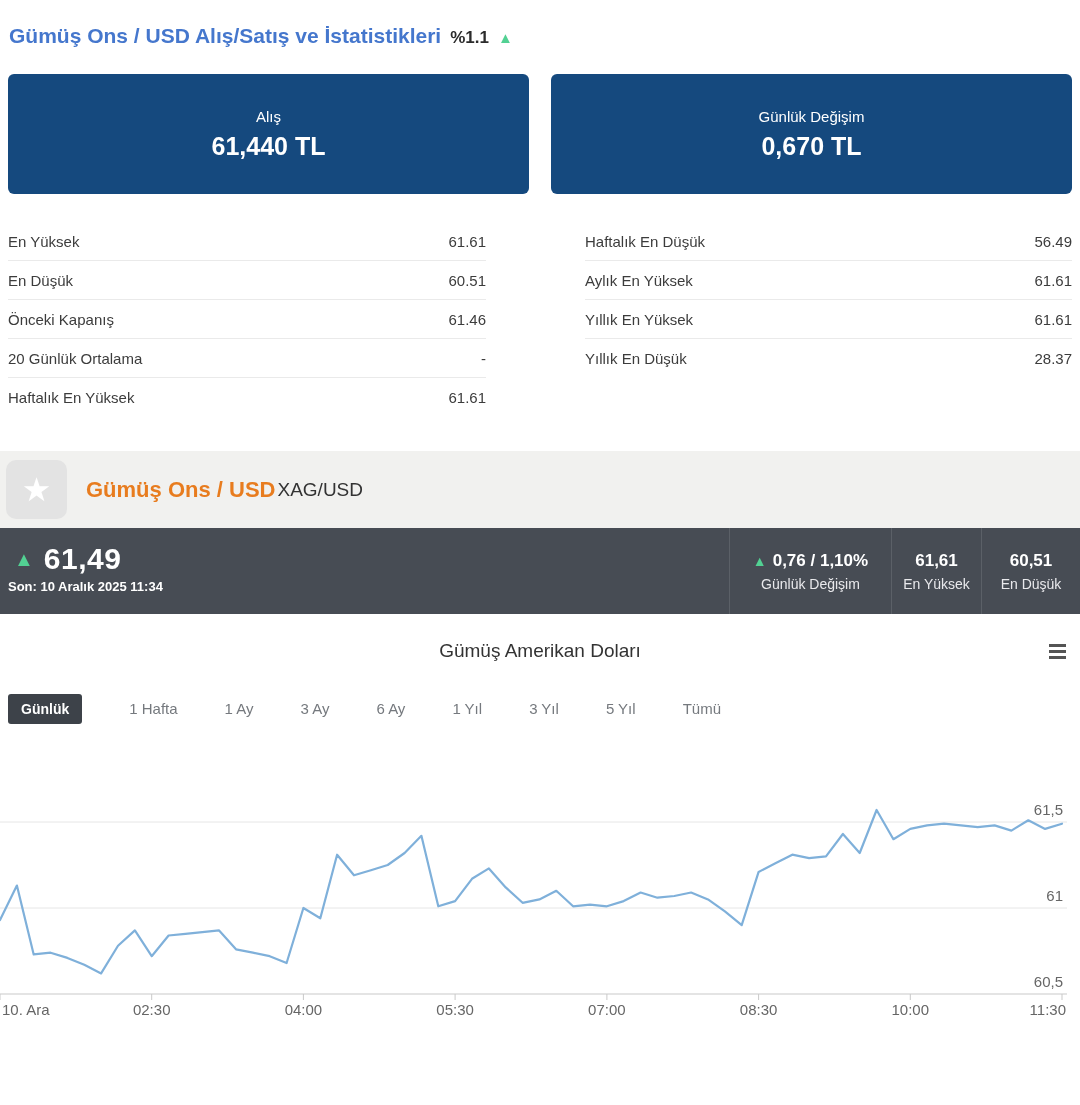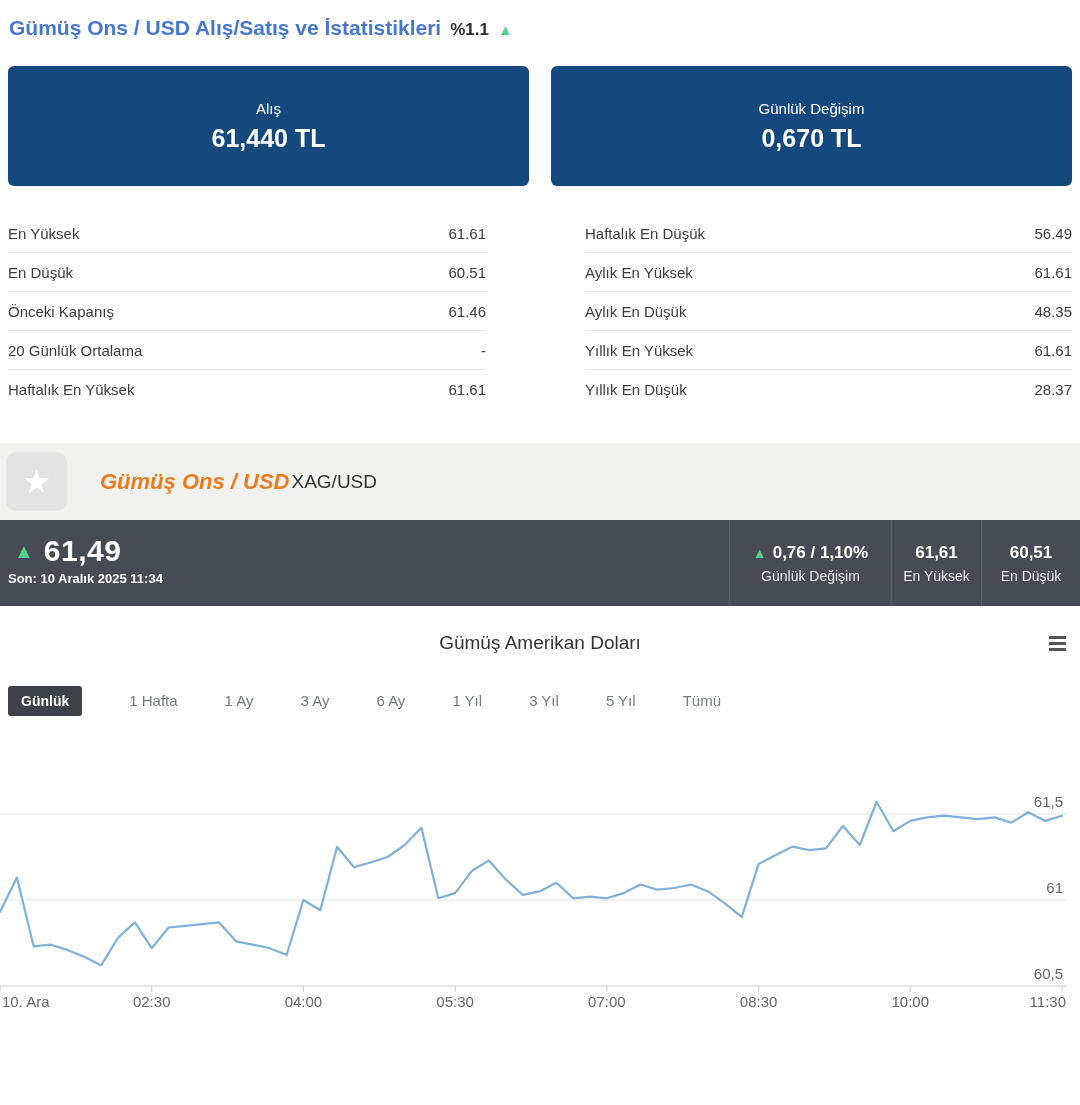--- a/index.html
+++ b/index.html
@@ -1,19 +1,19 @@
 <!DOCTYPE html>
 <html><head>
 <meta charset="utf-8">
 <style>
   * { box-sizing: border-box; margin: 0; padding: 0; }
   html,body { width:1080px; height:1105px; background:#fff; overflow:hidden;
     font-family:"Liberation Sans","DejaVu Sans",sans-serif; }
 
-  .top { padding:6px 8px 0 8px; }
+  .top { padding:14px 8px 0 8px; }
 
   .page-title-row { margin-top:10px; display:flex; align-items:baseline; gap:9px; padding-left:1px; }
   .page-title { font-size:21px; font-weight:bold; color:#4577cd; }
   .pct { font-size:17px; font-weight:bold; color:#2b2b2b; }
   .up-arrow { font-size:15px; color:#52d193; }
 
   .cards { margin-top:26px; display:flex; gap:22px; }
   .card { flex:1; height:120px; background:#15497e; border-radius:6px; color:#fff;
     display:flex; flex-direction:column; align-items:center; justify-content:center; gap:7px; }
   .card .c-label { font-size:15px; }
@@ -25,21 +25,21 @@
   .stat-row { height:39px; display:flex; align-items:center; justify-content:space-between;
     border-bottom:1px solid #eaeaea; font-size:15px; color:#3c3c3c; }
   .stat-row:last-child { border-bottom:none; }
 
   .gold-btn { margin-top:37px; width:1064px; height:39px; background:#4286f5; border:none;
     border-radius:5px; color:#fff; font-size:15px; font-family:inherit; cursor:pointer; display:block; }
 
   .instrument { margin-top:34px; height:77px; background:#f1f1ef; display:flex; align-items:center; }
   .star-btn { width:61px; height:59px; margin-left:6px; background:#e3e3e3; border:none; border-radius:10px;
     color:#fff; font-size:33px; line-height:1; cursor:pointer; }
-  .instrument-name { margin-left:33px; font-size:22px; font-weight:bold; color:#e87c1e;font-style:italic; }
+  .instrument-name { margin-left:19px; font-size:22px; font-weight:bold; color:#e87c1e; }
   .instrument-code { margin-left:2px; font-size:19px; color:#333; }
 
   .price-bar { height:86px; background:#474c54; color:#fff; display:flex; }
   .pb-left { flex:1; padding:14px 0 0 8px; }
   .pb-price-row { display:flex; align-items:center; gap:10px; padding-left:6px; }
   .pb-arrow { color:#52d193; font-size:20px; }
   .pb-price { font-size:30px; font-weight:bold; letter-spacing:0.5px; }
   .pb-updated { font-size:13px; font-weight:bold; margin-top:3px; }
   .pb-cell { border-left:1px solid #5b6067; display:flex; flex-direction:column;
     align-items:center; justify-content:center; gap:5px; }
@@ -108,24 +108,20 @@
       </div>
     </div>
     <div class="stats-col right">
       <div class="stat-row">
         <span>Haftalık En Düşük</span>
         <span>56.49</span>
       </div>
       <div class="stat-row">
         <span>Aylık En Yüksek</span>
         <span>61.61</span>
-      </div>
-      <div class="stat-row">
-        <span>Aylık En Düşük</span>
-        <span>48.35</span>
       </div>
       <div class="stat-row">
         <span>Yıllık En Yüksek</span>
         <span>61.61</span>
       </div>
       <div class="stat-row">
         <span>Yıllık En Düşük</span>
         <span>28.37</span>
       </div>
     </div>

